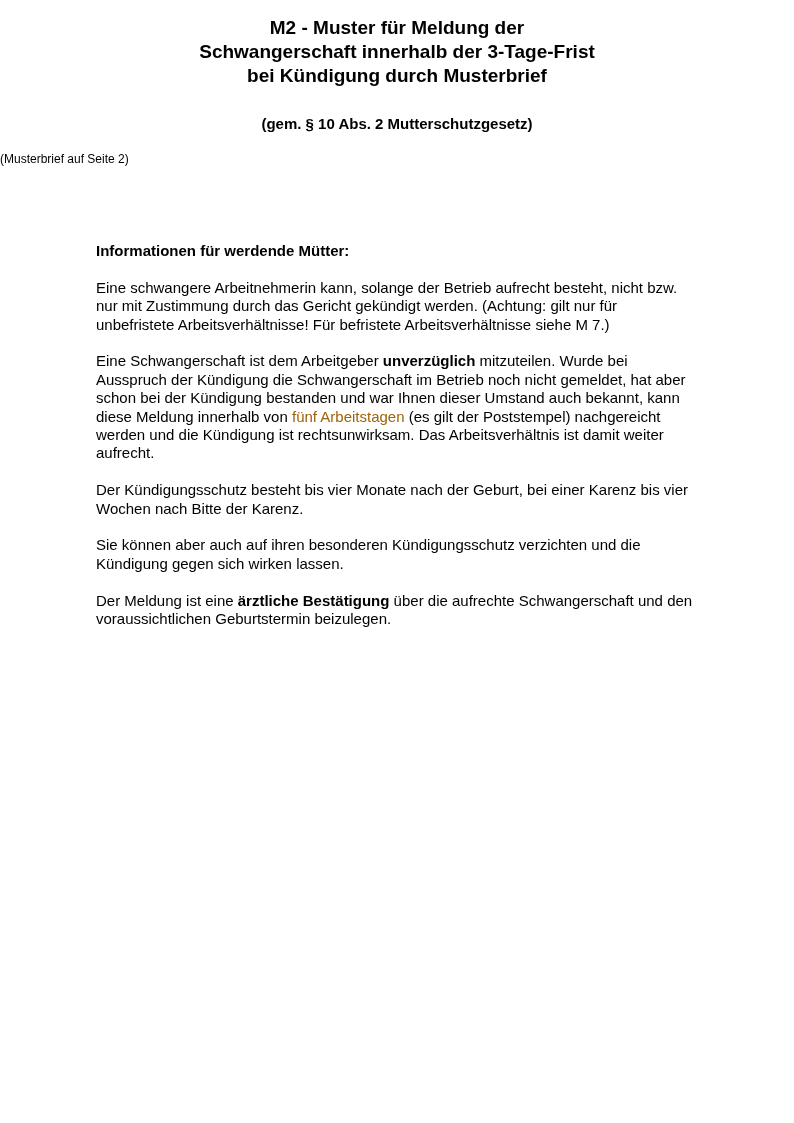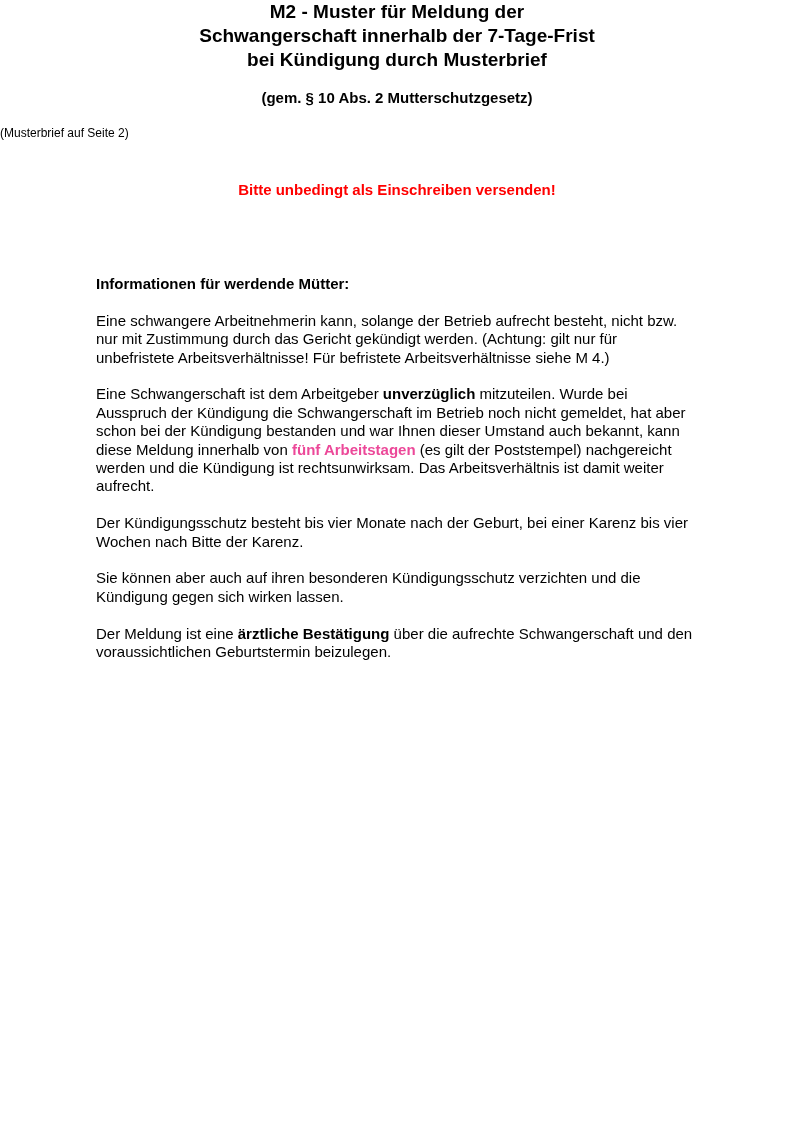--- a/index.html
+++ b/index.html
@@ -11,28 +11,28 @@
     position: relative;
     width: 794px;
     height: 1123px;
     background: #ffffff;
     color: #000000;
     font-family: "Liberation Sans", sans-serif;
     overflow: hidden;
     box-sizing: border-box;
   }
   .doc-title {
-    margin: 0;
+    margin: 16px;
     text-align: center;
     font-size: 19px;
     line-height: 24px;
     font-weight: bold;
   }
   .doc-subtitle {
-    margin-top: 17px;
+    margin-top: 27px;
     text-align: center;
     font-size: 15px;
     line-height: 18px;
     font-weight: bold;
   }
   .doc-note {
     margin-top: 19px;
     text-align: left;
     font-size: 12px;
     line-height: 14px;
@@ -56,44 +56,43 @@
     margin-top: 76px;
     margin-bottom: 18.4px;
     font-weight: bold;
     font-size: 15px;
     line-height: 18.4px;
   }
   .para {
     margin: 0 0 18.4px 0;
   }
   .b { font-weight: bold; }
-  .red-b { font-weight: bold; color: #ec4899; }
+  .red-b { font-weight: normal; color: #a16207; }
 </style>
 </head>
 <body>
 
 <div class="page">
 
   <h1 class="doc-title">
     <span>M2 - Muster für Meldung der</span><br>
-    <span>Schwangerschaft innerhalb der 7-Tage-Frist</span><br>
+    <span>Schwangerschaft innerhalb der 3-Tage-Frist</span><br>
     <span>bei Kündigung durch Musterbrief</span>
   </h1>
 
   <div class="doc-subtitle">(gem. § 10 Abs. 2 Mutterschutzgesetz)</div>
 
   <div class="doc-note">(Musterbrief auf Seite 2)</div>
 
-  <div class="warning">Bitte unbedingt als Einschreiben versenden!</div>
 
   <div class="body-text">
 
     <div class="info-heading">Informationen für werdende Mütter:</div>
 
-    <p class="para">Eine schwangere Arbeitnehmerin kann, solange der Betrieb aufrecht besteht, nicht bzw. nur mit Zustimmung durch das Gericht gekündigt werden. (Achtung: gilt nur für unbefristete Arbeitsverhältnisse! Für befristete Arbeitsverhältnisse siehe M 4.)</p>
+    <p class="para">Eine schwangere Arbeitnehmerin kann, solange der Betrieb aufrecht besteht, nicht bzw. nur mit Zustimmung durch das Gericht gekündigt werden. (Achtung: gilt nur für unbefristete Arbeitsverhältnisse! Für befristete Arbeitsverhältnisse siehe M 7.)</p>
 
     <p class="para"><span>Eine Schwangerschaft ist dem Arbeitgeber </span><span class="b">unverzüglich</span><span> mitzuteilen. Wurde bei Ausspruch der Kündigung die Schwangerschaft im Betrieb noch nicht gemeldet, hat aber schon bei der Kündigung bestanden und war Ihnen dieser Umstand auch bekannt, kann diese Meldung innerhalb von </span><span class="red-b">fünf Arbeitstagen</span><span> (es gilt der Poststempel) nachgereicht werden und die Kündigung ist rechtsunwirksam. Das Arbeitsverhältnis ist damit weiter aufrecht.</span></p>
 
     <p class="para">Der Kündigungsschutz besteht bis vier Monate nach der Geburt, bei einer Karenz bis vier Wochen nach Bitte der Karenz.</p>
 
     <p class="para">Sie können aber auch auf ihren besonderen Kündigungsschutz verzichten und die Kündigung gegen sich wirken lassen.</p>
 
     <p class="para"><span>Der Meldung ist eine </span><span class="b">ärztliche Bestätigung</span><span> über die aufrechte Schwangerschaft und den voraussichtlichen Geburtstermin beizulegen.</span></p>
 
   </div>

